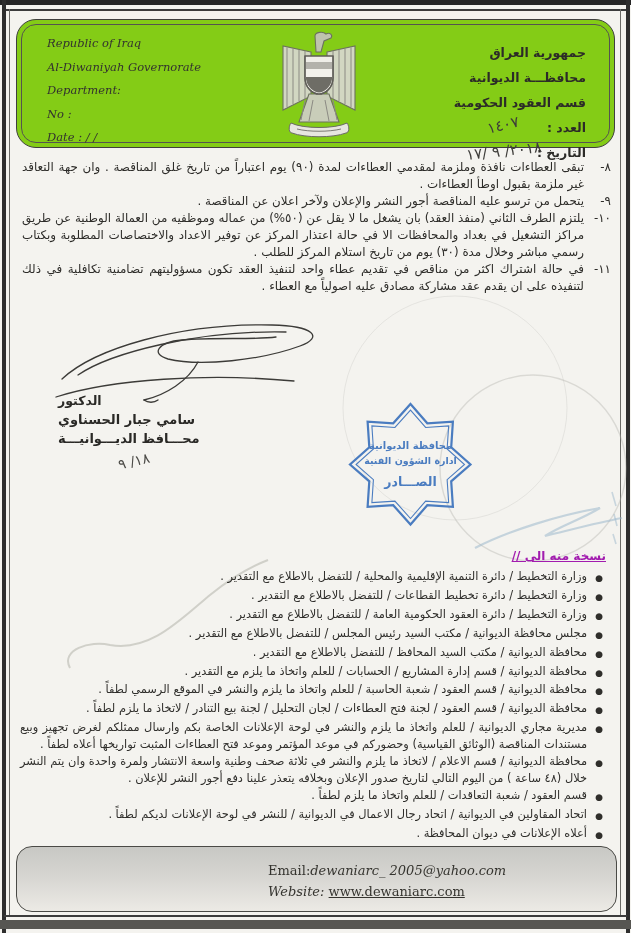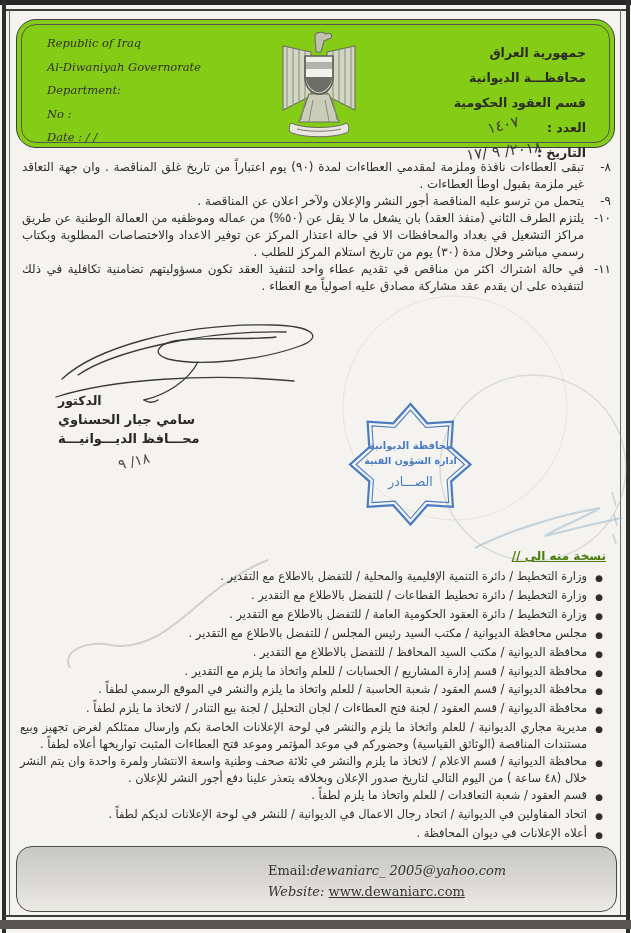--- a/index.html
+++ b/index.html
@@ -69,26 +69,26 @@
 
   
   .stamp{position:absolute;left:347px;top:401px;width:127px;height:127px;}
   .stamp-text{
     position:absolute;left:0;top:0;width:127px;height:127px;
     display:flex;flex-direction:column;align-items:center;justify-content:center;
     color:#4a7cc0;direction:rtl;text-align:center;
   }
   .stamp-l1{font-size:10px;font-weight:bold;line-height:15px;}
   .stamp-l2{font-size:9.5px;font-weight:bold;line-height:15px;}
-  .stamp-l3{font-size:12.5px;font-weight:normal;line-height:20px;margin-top:4px;}
+  .stamp-l3{font-size:12.5px;font-weight:bold;line-height:20px;margin-top:4px;}
 
   
   .copies-heading{
     position:absolute;right:25px;top:549px;direction:rtl;
-    font-size:12px;font-weight:bold;text-decoration:underline;color:#4d7c0f;
+    font-size:12px;font-weight:bold;text-decoration:underline;color:#a21caf;
   }
   .copies{
     position:absolute;right:28px;left:20px;top:568px;direction:rtl;
     font-size:11.4px;line-height:16.9px;color:#2f2e2b;
   }
   .copy-item{display:flex;}
   .copy-item .marker{flex:0 0 16px;font-size:9px;padding-top:2px;text-align:right;}
   .copy-item .txt{flex:1;text-align:justify;}
 
   

